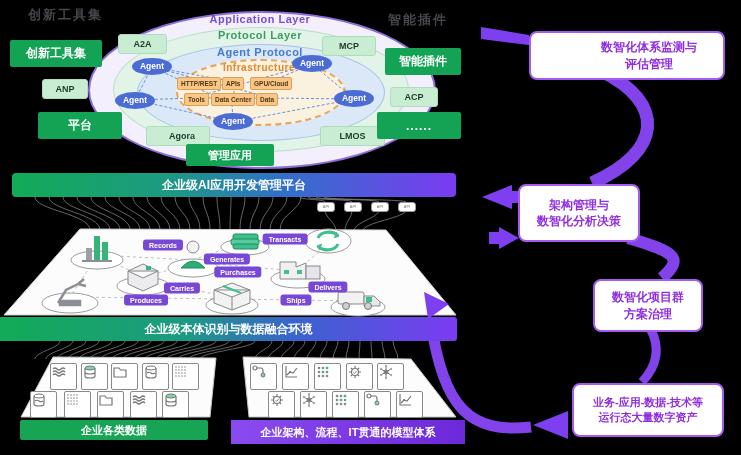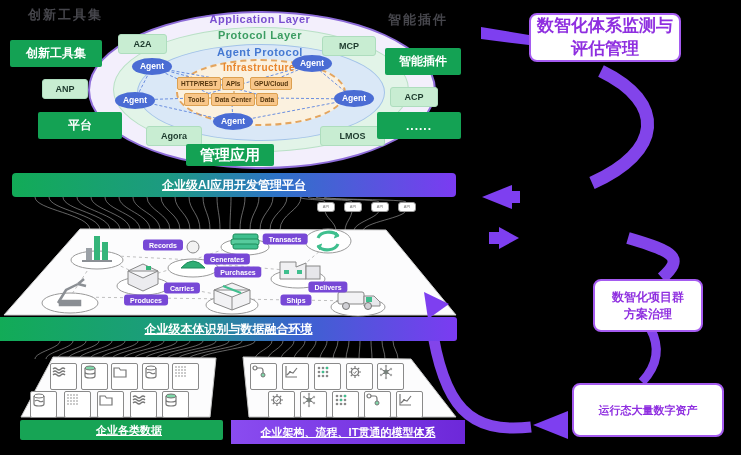--- a/index.html
+++ b/index.html
@@ -10,21 +10,21 @@
   .laylabel{position:absolute;text-align:center;font-weight:bold;font-size:11px;letter-spacing:.5px;}
   .gbox{position:absolute;background:#14a254;color:#fff;font-weight:bold;font-size:12px;
         text-align:center;border-radius:2px;display:flex;align-items:center;justify-content:center;}
   .pill{position:absolute;background:#c8edd2;border:1px solid #aeddbe;color:#1d3a2d;font-weight:bold;
         font-size:9px;text-align:center;border-radius:3px;display:flex;align-items:center;justify-content:center;}
   .infrabox{position:absolute;background:#f8c689;border:1px solid #dca050;color:#53350d;font-weight:bold;
         font-size:6.5px;padding:2px 3px;border-radius:2px;white-space:nowrap;}
   .agent{position:absolute;width:40px;height:17px;background:#4a6cd4;border-radius:50%;color:#fff;
         font-weight:bold;font-size:8.5px;text-align:center;line-height:17px;}
   .bar{position:absolute;color:#fff;font-weight:bold;text-align:center;border-radius:3px;
-        display:flex;align-items:center;justify-content:center;text-decoration:underline;}
+        display:flex;align-items:center;justify-content:center;}
   .chip{position:absolute;width:16px;height:8px;background:#fff;border:1px solid #999;border-radius:3px;
         font-size:4px;color:#777;text-align:center;line-height:7px;}
   .ppill{position:absolute;transform:translate(-50%,-50%);background:#7748d6;color:#fff;font-weight:bold;
         font-size:7px;padding:2px 6px;border-radius:3px;white-space:nowrap;}
   .rbox{position:absolute;background:#fff;border:2px solid #a55bf0;border-radius:8px;color:#8f2fe0;
         font-weight:bold;text-align:center;display:flex;flex-direction:column;align-items:center;
         justify-content:center;line-height:1.35;}
   .tile{position:absolute;width:25px;height:25px;background:#fff;border:1.5px solid #8a8a8a;border-radius:2px;
         display:flex;align-items:center;justify-content:center;}
   svg{position:absolute;left:0;top:0;}
@@ -180,59 +180,64 @@
   <div class="infrabox" style="left:256px;top:93px;">Data</div>
 
   <div class="agent" style="left:132px;top:58px;">Agent</div>
   <div class="agent" style="left:292px;top:55px;">Agent</div>
   <div class="agent" style="left:115px;top:92px;">Agent</div>
   <div class="agent" style="left:334px;top:90px;">Agent</div>
   <div class="agent" style="left:213px;top:113px;">Agent</div>
 
   <div class="pill" style="left:118px;top:34px;width:47px;height:18px;">A2A</div>
   <div class="pill" style="left:42px;top:79px;width:44px;height:18px;">ANP</div>
-  <div class="pill" style="left:146px;top:126px;width:54px;height:18px;">Agora</div>
+  <div class="pill" style="left:146px;top:126px;width:54px;height:18px;padding-left:8px;">Agora</div>
   <div class="pill" style="left:322px;top:36px;width:52px;height:18px;">MCP</div>
   <div class="pill" style="left:390px;top:87px;width:46px;height:18px;">ACP</div>
   <div class="pill" style="left:296px;top:126px;width:63px;height:18px;margin-left:24px;">LMOS</div>
 
   <div class="gbox" style="left:10px;top:40px;width:92px;height:27px;">创新工具集</div>
   <div class="gbox" style="left:38px;top:112px;width:84px;height:27px;">平台</div>
-  <div class="gbox" style="left:186px;top:144px;width:88px;height:22px;font-size:15px;">管理应用</div>
+  <div class="gbox" style="left:186px;top:144px;width:88px;height:22px;font-size:11px;">管理应用</div>
   <div class="gbox" style="left:385px;top:48px;width:76px;height:27px;">智能插件</div>
   <div class="gbox" style="left:377px;top:112px;width:84px;height:27px;letter-spacing:1px;">......</div>
 
   <div class="bar" style="left:12px;top:173px;width:444px;height:24px;font-size:12px;border-radius:4px;background:linear-gradient(90deg,#12ab57 0%,#1d9a82 35%,#2e72c8 60%,#7b3bf2 100%);">企业级AI应用开发管理平台</div>
   <div class="bar" style="left:0px;top:317px;width:457px;height:24px;font-size:12px;border-radius:0 3px 3px 0;background:linear-gradient(90deg,#12ab57 0%,#1d9a82 40%,#3a63cf 65%,#7b3bf2 100%);">企业级本体识别与数据融合环境</div>
-  <div class="bar" style="left:20px;top:420px;width:188px;height:20px;font-size:11px;background:#17a455;border-radius:2px;padding-left:15px;">企业各类数据</div>
+  <div class="bar" style="left:20px;top:420px;width:188px;height:20px;font-size:11px;background:#17a455;border-radius:2px;">企业各类数据</div>
   <div class="bar" style="left:231px;top:420px;width:234px;height:24px;font-size:11px;background:linear-gradient(90deg,#8a4cf0,#6d28d9);border-radius:0;">企业架构、流程、IT贯通的模型体系</div>
 
   <div class="chip" style="left:317px;top:202px;">API</div>
   <div class="chip" style="left:344px;top:202px;">API</div>
   <div class="chip" style="left:371px;top:202px;">API</div>
   <div class="chip" style="left:398px;top:202px;">API</div>
 
   <div class="ppill" style="left:163px;top:245px;">Records</div>
   <div class="ppill" style="left:227px;top:259px;">Generates</div>
   <div class="ppill" style="left:238px;top:272px;">Purchases</div>
   <div class="ppill" style="left:285px;top:239px;">Transacts</div>
   <div class="ppill" style="left:182px;top:288px;">Carries</div>
   <div class="ppill" style="left:146px;top:300px;">Produces</div>
   <div class="ppill" style="left:328px;top:287px;">Delivers</div>
   <div class="ppill" style="left:296px;top:300px;">Ships</div>
 
-  <div class="rbox" style="left:529px;top:13px;width:148px;height:45px;font-size:17px;">
+  <div class="rbox" style="left:529px;top:31px;width:148px;height:45px;font-size:12px;padding-left:44px;">
     <span>数智化体系监测与</span>
     <span>评估管理</span>
+  </div>
+  <div class="rbox" style="left:518px;top:184px;width:118px;height:54px;font-size:12px;">
+    <span>架构管理与</span>
+    <span>数智化分析决策</span>
   </div>
   <div class="rbox" style="left:593px;top:279px;width:106px;height:49px;font-size:12px;">
     <span>数智化项目群</span>
     <span>方案治理</span>
   </div>
   <div class="rbox" style="left:572px;top:383px;width:148px;height:50px;font-size:11px;">
+    <span>业务-应用-数据-技术等</span>
     <span>运行态大量数字资产</span>
   </div>
 
   <div id="tiles">
       <div class="tile" style="left: 50px; top: 363px;">
         <svg width="16" height="16" viewBox="0 0 16 16">
           <path stroke="#777" fill="none" stroke-width="1.2" d="M2 5 q2 -2 4 0 t4 0 t4 0 M2 8 q2 -2 4 0 t4 0 t4 0 M2 11 q2 -2 4 0 t4 0 t4 0"></path>
         </svg>
       </div>
       <div class="tile" style="left: 81px; top: 363px;">

